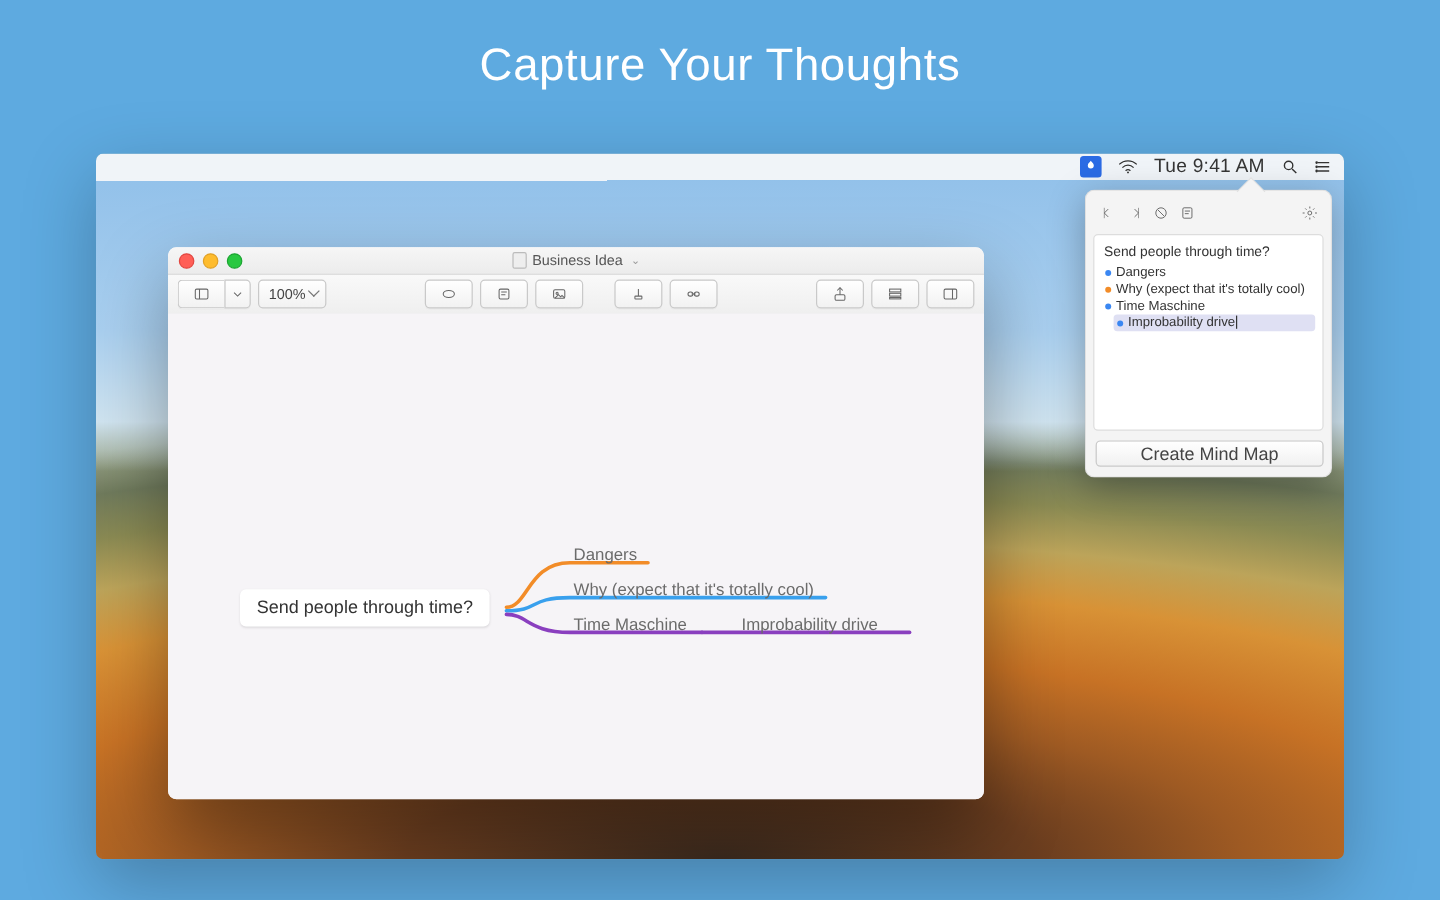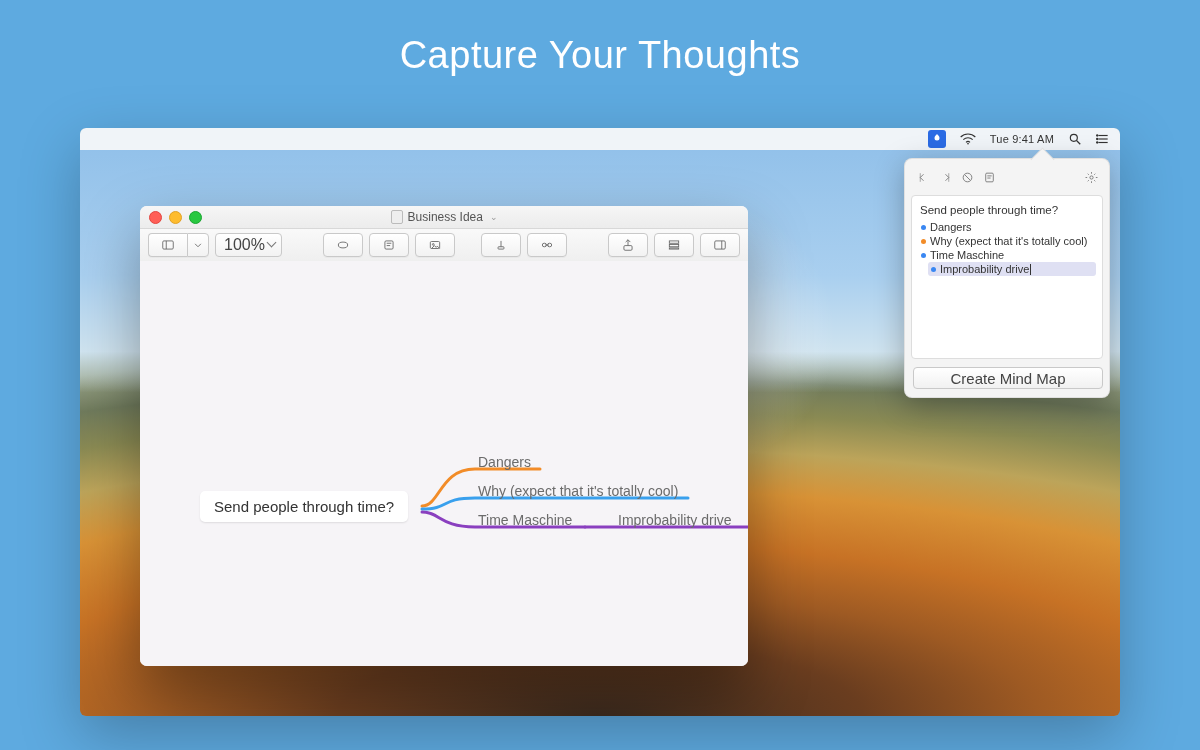--- a/index.html
+++ b/index.html
@@ -7,47 +7,47 @@
   .hero-title{text-align:center;color:#fff;font-size:38px;font-weight:500;padding-top:34px;letter-spacing:.5px;}
   .stage{position:absolute;left:80px;right:80px;top:128px;bottom:34px;border-radius:6px;overflow:hidden;box-shadow:0 20px 60px rgba(0,0,0,0.25);}
   
   .wallpaper{position:absolute;inset:0;
     background:
       radial-gradient(circle at 60% 35%, rgba(255,255,255,.45), rgba(255,255,255,0) 18%),
       linear-gradient(180deg,#8fbfe9 0%, #a9cfef 25%, #cfe3ef 38%, rgba(255,255,255,0) 45%),
       radial-gradient(ellipse 140% 70% at 50% 100%, #3b2a1e 0%, #6a3d1f 18%, #9e5a23 30%, #c77225 42%, #d89236 55%, #bca45a 65%, #8a8a53 74%, #6f7a5c 82%, #9aa58a 90%);
   }
   
-  .menubar{position:absolute;top:0;left:0;right:0;height:22px;background:rgba(248,248,248,.92);backdrop-filter:blur(4px);display:flex;align-items:center;justify-content:flex-end;padding:0 10px;gap:14px;font-size:11px;color:#353535;}
+  .menubar{position:absolute;top:0;left:0;right:0;height:22px;background:rgba(248,248,248,.92);backdrop-filter:blur(4px);display:flex;align-items:center;justify-content:flex-end;padding:0 10px;gap:14px;font-size:16px;color:#353535;}
   .menubar .mb-item{display:flex;align-items:center;gap:4px;}
   .mb-appicon{width:18px;height:18px;border-radius:3px;background:#2b6be4;display:flex;align-items:center;justify-content:center;}
   .mb-appicon svg{width:12px;height:12px;fill:#fff;}
   .mb-search{font-size:14px;}
   .mb-list{font-size:14px;}
   .mb-wifi svg{width:16px;height:12px;}
   .mb-clock{letter-spacing:.2px;}
 
   
-  .app-window{position:absolute;left:60px;top:78px;width:608px;height:460px;border-radius:7px;background:#fafafa;box-shadow:0 25px 60px rgba(0,0,0,.35);overflow:hidden;}
+  .app-window{position:absolute;left:60px;top:78px;width:680px;height:460px;border-radius:7px;background:#fafafa;box-shadow:0 25px 60px rgba(0,0,0,.35);overflow:hidden;}
   .titlebar{height:22px;background:linear-gradient(#f6f6f6,#ececec);display:flex;align-items:center;justify-content:center;position:relative;border-bottom:1px solid #d8d8d8;font-size:12px;color:#555;}
   .traffic{position:absolute;left:9px;top:5px;display:flex;gap:7px;}
   .tl{width:11px;height:11px;border-radius:50%;}
   .tl.red{background:#ff5f57;border:0.5px solid #e24640;}
   .tl.yel{background:#febc2e;border:0.5px solid #e1a126;}
   .tl.grn{background:#28c840;border:0.5px solid #1ba531;}
   .title-text{display:flex;align-items:center;gap:5px;}
   .doc-ico{width:10px;height:12px;background:#eee;border:1px solid #bbb;border-radius:2px;}
   .chev{font-size:9px;color:#9a9a9a;margin-left:2px;}
   .toolbar{height:32px;background:linear-gradient(#f9f9f9,#efefef);border-bottom:1px solid #d6d6d6;display:flex;align-items:center;padding:0 8px;justify-content:space-between;}
   .tb-group{display:flex;align-items:center;gap:6px;}
   .tb-btn{height:22px;min-width:26px;border:1px solid #c9c9c9;background:linear-gradient(#fff,#f2f2f2);border-radius:4px;display:flex;align-items:center;justify-content:center;padding:0 6px;font-size:12px;color:#555;box-shadow:0 1px 0 rgba(0,0,0,.03);}
   .tb-btn.seg-l{border-radius:4px 0 0 4px;border-right:none;}
   .tb-btn.seg-r{border-radius:0 4px 4px 0;}
   .tb-btn svg{width:14px;height:14px;stroke:#666;fill:none;stroke-width:1.5;}
-  .tb-zoom{height:22px;border:1px solid #c9c9c9;border-radius:4px;background:linear-gradient(#fff,#f2f2f2);font-size:16px;color:#444;padding:0 16px 0 8px;display:flex;align-items:center;position:relative;}
+  .tb-zoom{height:22px;border:1px solid #c9c9c9;border-radius:4px;background:linear-gradient(#fff,#f2f2f2);font-size:12px;color:#444;padding:0 16px 0 8px;display:flex;align-items:center;position:relative;}
   .tb-zoom::after{content:"";position:absolute;right:6px;top:5px;width:6px;height:6px;border-right:1px solid #777;border-bottom:1px solid #777;transform:rotate(45deg);}
   .tb-zoom::before{content:"";position:absolute;right:6px;bottom:5px;width:6px;height:6px;border-right:1px solid #777;border-top:1px solid #777;transform:rotate(-45deg);opacity:0;}
 
   .canvas{position:absolute;top:55px;left:0;right:0;bottom:0;background:#f6f4f7;}
   .node{position:absolute;font-size:14px;color:#6b6b6b;white-space:nowrap;}
   .root{left:60px;top:230px;background:#fff;border-radius:5px;padding:7px 14px;color:#333;font-size:15px;box-shadow:0 1px 2px rgba(0,0,0,.1);}
   svg.connectors{position:absolute;inset:0;width:100%;height:100%;}
   .conn{fill:none;stroke-width:3;stroke-linecap:round;}
 
   

